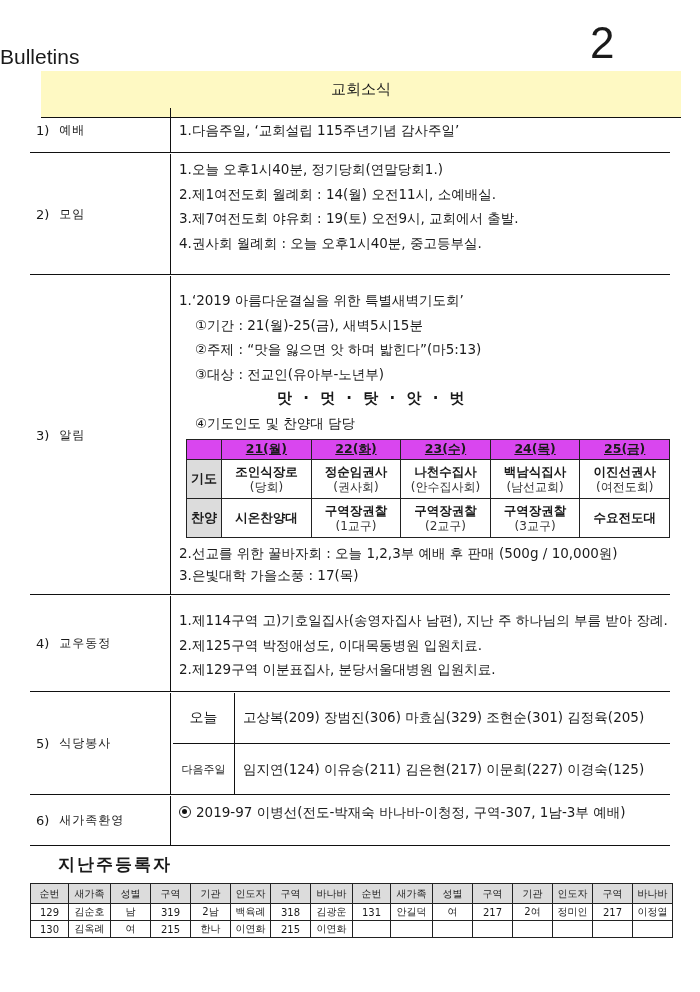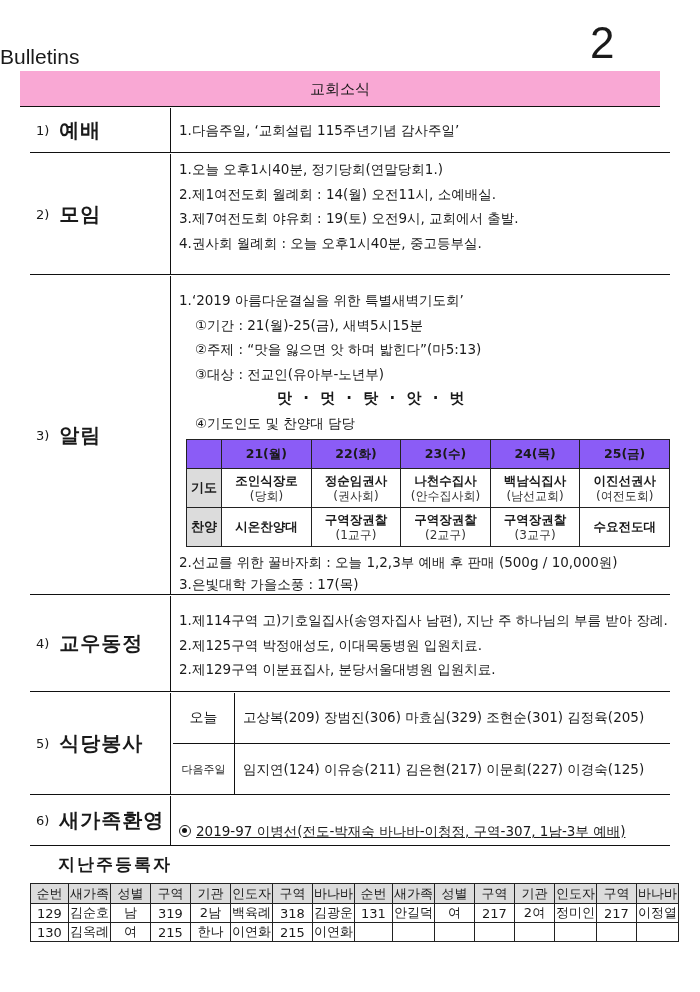--- a/index.html
+++ b/index.html
@@ -2,51 +2,51 @@
 <html><head>
 <meta charset="utf-8">
 <style>
   * { box-sizing: border-box; margin: 0; padding: 0; }
   html, body { width: 700px; height: 992px; background: #ffffff; overflow: hidden; }
   body { font-family: "DejaVu Sans", sans-serif; color: #1a1a1a; position: relative; }
 
   .title { position: absolute; left: 0; width: 700px; top: 45px; text-align: left; font-size: 21px; font-family: "Liberation Sans", sans-serif; }
   .page-no { position: absolute; left: 590px; top: 18px; font-size: 44px; font-family: "Liberation Sans", sans-serif; font-weight: normal; }
 
-  .banner { position: absolute; left: 20px; top: 71px; width: 640px; height: 36px; background: #f9a8d4; border-bottom: 1.5px solid #111; text-align: center; font-size: 15px; line-height: 36px; }
+  .banner { position: absolute; left: 41px; top: 71px; width: 640px; height: 47px; background: #fef9c3; border-bottom: 1.5px solid #111; text-align: center; font-size: 15px; line-height: 36px; }
 
   .row { position: absolute; left: 30px; width: 640px; border-bottom: 1.5px solid #111; }
   .row .label { position: absolute; left: 0; top: 0; bottom: 0; width: 141px; border-right: 1.5px solid #111; display: flex; align-items: center; padding-left: 6px; }
   .row .label .num { font-size: 13px; margin-right: 10px; }
-  .row .label .txt { font-size: 20px; font-weight: bold; letter-spacing: 1px; }
+  .row .label .txt { font-size: 12px; font-weight: normal; letter-spacing: 1px; }
   .row .content { position: absolute; left: 143px; top: 0; right: 0; bottom: 0; padding-left: 6px; font-size: 13.5px; }
   .line { height: 24.5px; line-height: 24.5px; white-space: nowrap; }
 
   .sub { padding-left: 16px; }
   .strong-line { text-align: left; padding-left: 98px; font-weight: bold; font-size: 15px; letter-spacing: 3px; }
 
   table.prayer { border-collapse: collapse; margin-left: 7px; margin-top: 4px; font-size: 12.5px; }
   table.prayer td { border: 1px solid #222; text-align: center; vertical-align: middle; }
-  table.prayer tr.head td { height: 29px; background: #8b5cf6; font-weight: bold; }
+  table.prayer tr.head td { height: 20px; background: #d946ef; font-weight: bold; text-decoration: underline; }
   table.prayer td.rowhead { background: #dcdcdc; width: 42px; font-weight: bold; font-size: 13px; }
   table.prayer td.cell { width: 105px; height: 39px; background: #fff; }
   table.prayer .n { font-weight: bold; display: block; line-height: 16px; }
   table.prayer .s { display: block; font-size: 12px; line-height: 15px; color: #333; }
 
   .meal-grid { position: absolute; left: 0; right: 0; top: 0; bottom: 0; }
   .meal-row { position: absolute; left: 0; right: 0; display: flex; align-items: center; }
   .meal-row .day { width: 62px; height: 100%; border-right: 1.5px solid #111; display: flex; align-items: center; justify-content: center; font-size: 14px; }
   .meal-row .day.small { font-size: 11px; }
   .meal-row .names { padding-left: 8px; font-size: 13.5px; white-space: nowrap; }
 
   .radio { display: inline-block; width: 12px; height: 12px; border: 1.3px solid #222; border-radius: 50%; position: relative; vertical-align: -1px; margin-right: 5px; }
   .radio::after { content: ""; position: absolute; left: 2.2px; top: 2.2px; width: 5px; height: 5px; background: #111; border-radius: 50%; }
 
   .reg-title { position: absolute; left: 58px; top: 853px; font-size: 17px; font-weight: bold; letter-spacing: 2px; }
-  table.reg { position: absolute; left: 30px; top: 883px; border-collapse: collapse; font-size: 13px; }
+  table.reg { position: absolute; left: 30px; top: 883px; border-collapse: collapse; font-size: 10px; }
   table.reg td { border: 1px solid #222; height: 17px; text-align: center; padding: 0 1px; white-space: nowrap; }
   table.reg tr.hd td { background: #dcdcdc; height: 20px; }
 </style>
 </head>
 <body>
 
 <div class="title">Bulletins</div>
 <div class="page-no">2</div>
 <div class="banner">교회소식</div>
 
@@ -176,21 +176,21 @@
       </div>
     </div>
   </div>
 </div>
 
 <div class="row" style="top:796px;height:50px;">
   <div class="label">
     <span class="num">6)</span>
     <span class="txt">새가족환영</span>
   </div>
-  <div class="content" style="padding-top:23px;text-decoration:underline;">
+  <div class="content" style="padding-top:4px;">
     <div class="line"><span class="radio"></span><span>2019-97 이병선(전도-박재숙 바나바-이청정, 구역-307, 1남-3부 예배)</span></div>
   </div>
 </div>
 
 <div class="reg-title">지난주등록자</div>
 <table class="reg">
   <tbody>
       <tr class="hd">
     <td style="width:38px">순번</td>
     <td style="width:42px">새가족</td>

